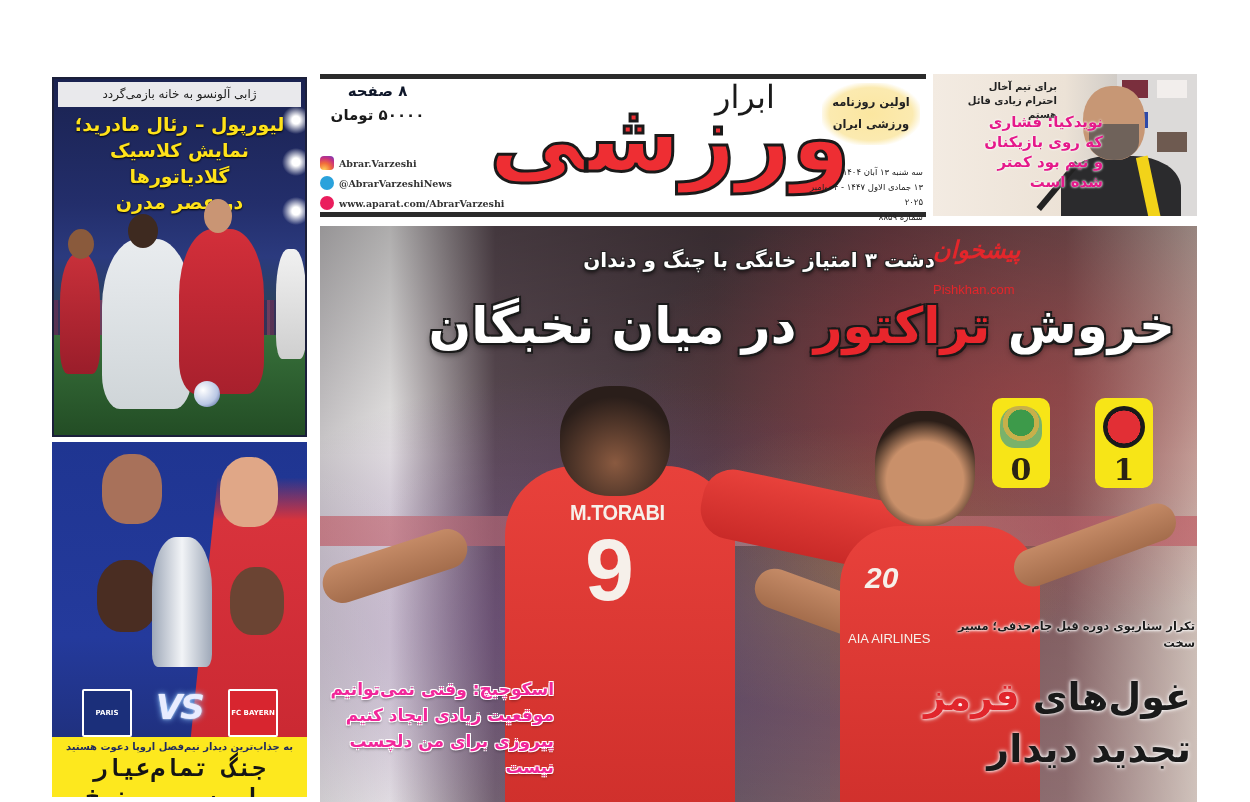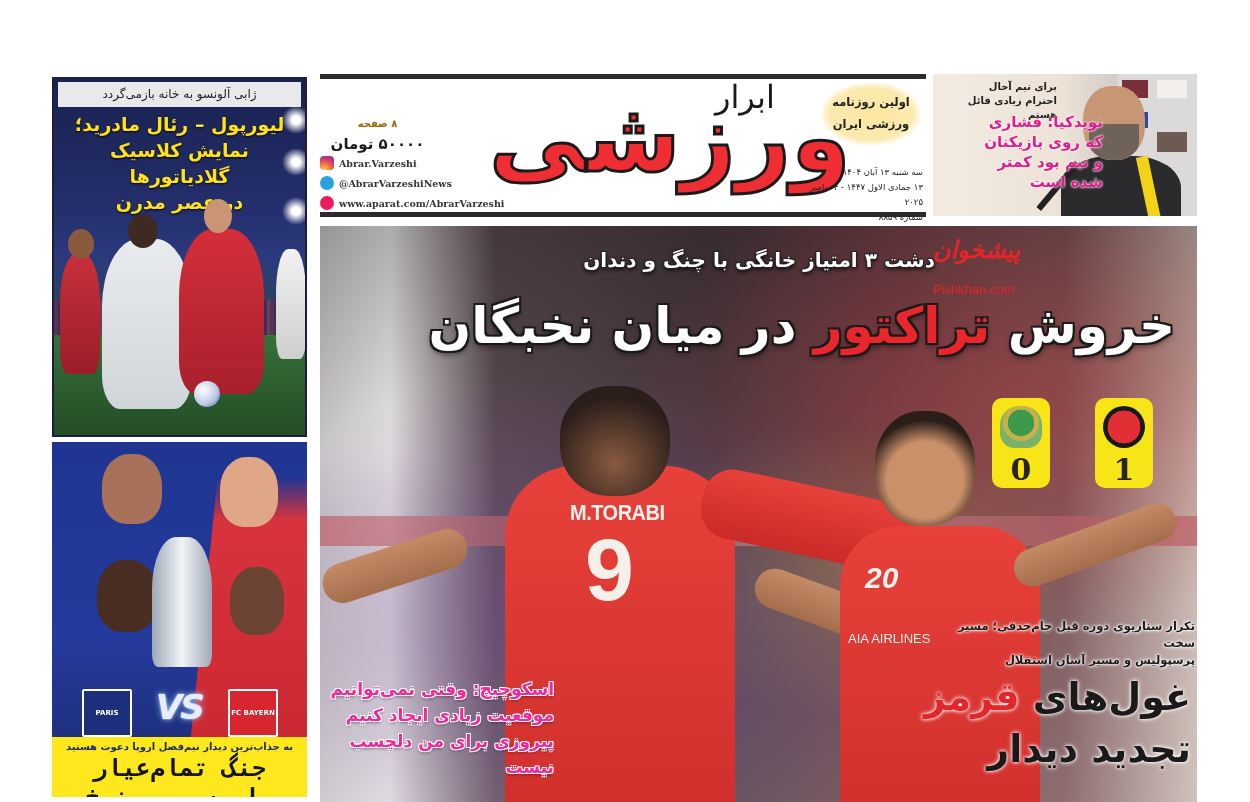--- a/index.html
+++ b/index.html
@@ -83,21 +83,21 @@
     .promo2 .footer .main { font-size: 24px; color: #151515; font-weight: bold; padding-top: 2px; font-family: Liberation Mono, monospace; }
 
     
     .mast-rule-top {
       position: absolute; left: 320px; top: 74px; width: 606px; height: 5px; background: #2b2b2b;
     }
     .mast-rule-bot {
       position: absolute; left: 320px; top: 212px; width: 606px; height: 5px; background: #2b2b2b;
     }
     .price-block { position: absolute; left: 325px; top: 82px; width: 105px; direction: rtl; text-align: center; }
-    .price-block .pages { font-weight: bold; font-size: 10px; color: #a16207; margin-top: 36px; }
+    .price-block .pages { font-weight: bold; font-size: 15px; color: #0f172a; }
     .price-block .price { font-weight: bold; font-size: 15px; color: #1a1a1a; margin-top: 6px; }
     .socials { position: absolute; left: 320px; top: 153px; }
     .social-row { display: flex; align-items: center; height: 20px; }
     .social-row .ic {
       width: 14px; height: 14px; border-radius: 4px; margin-right: 5px; flex: none;
     }
     .ic.insta { background: radial-gradient(circle at 30% 100%, #fdd25a, #f16c3a 40%, #c8317f 70%, #6a3cc2); border-radius: 4px; }
     .ic.tg { background: #2aa2dc; border-radius: 50%; }
     .ic.aparat { background: #ea1d5d; border-radius: 50%; }
     .social-row .txt { font-family: "DejaVu Serif", serif; font-weight: bold; font-size: 9.5px; color: #333; }
@@ -379,21 +379,20 @@
     <div class="crest"></div>
     <div class="goals">1</div>
   </div>
   <div class="score opp">
     <div class="crest"></div>
     <div class="goals">0</div>
   </div>
 
   <div class="br-kick">
     <div>تکرار سناریوی دوره قبل جام‌حذفی؛ مسیر سخت</div>
-    <div>پرسپولیس و مسیر آسان استقلال</div>
   </div>
   <div class="br-head">
     <div>
       <span>غول‌های</span>
       <span class="hl-red">قرمز</span>
     </div>
     <div>تجدید دیدار</div>
   </div>
 
   <div class="bl-head">اسکوچیچ: وقتی نمی‌توانیم موقعیت زیادی ایجاد کنیم پیروزی برای من دلچسب نیست</div>

